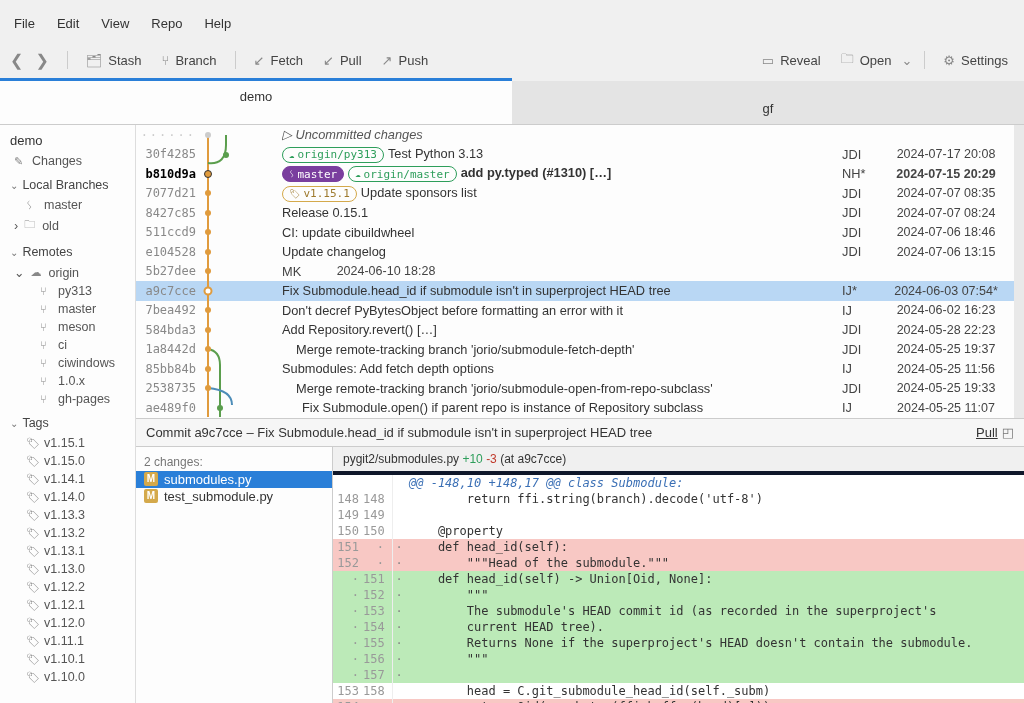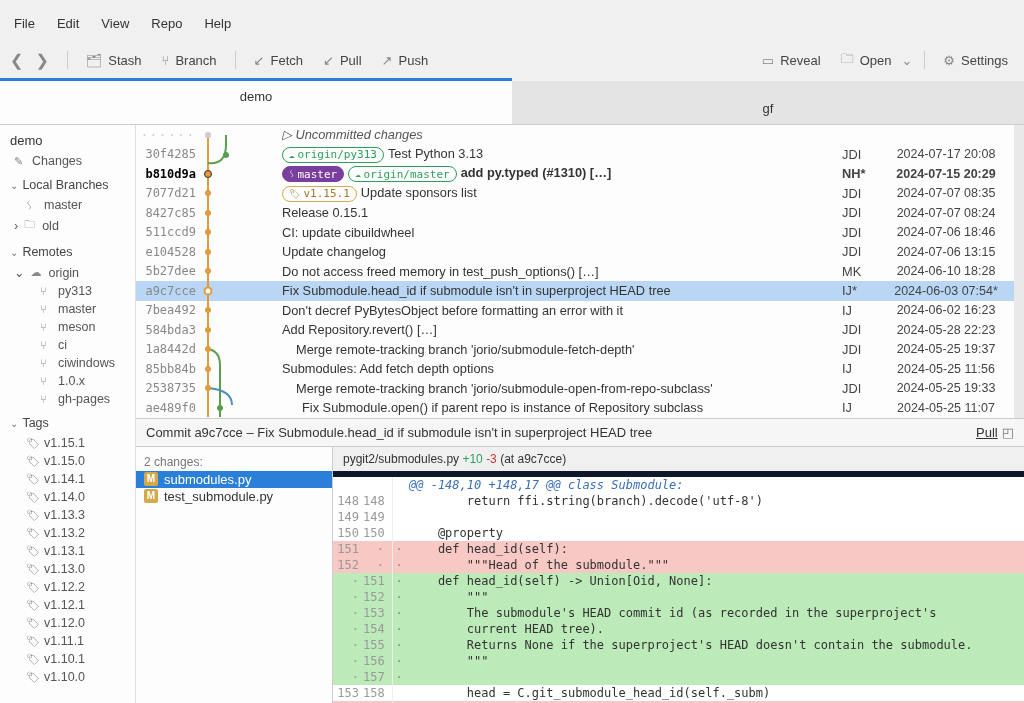--- a/index.html
+++ b/index.html
@@ -33,34 +33,34 @@
 .hash { width: 56px; font-family: Menlo, Consolas, monospace; font-size: 12px; color: #888; text-align: right; }
 .hash.bold { color: #000000; font-weight: bold; }
 .graph { width: 70px; position: relative; height: 100%; flex-shrink: 0; }
 .msg { flex: 1; overflow: hidden; text-overflow: ellipsis; }
 .msg .bold { font-weight: bold; }
 .tag-pill { display: inline-flex; align-items: center; gap: 3px; border: 1px solid; border-radius: 10px; padding: 0 6px; height: 16px; font-size: 11px; margin-right: 4px; font-family: Menlo, Consolas, monospace; }
 .pill-cloud { border-color: #2e9e5b; color: #2e9e5b; }
 .pill-master { background: #7a3e9e; border-color: #7a3e9e; color: #fff; }
 .pill-tag { border-color: #d4a94b; color: #9e7a2e; }
 .auth { width: 36px; color: #444; }
-.auth.bold { font-weight: bold; }
+.auth.bold { font-weight: normal; }
 .date { width: 120px; color: #444; text-align: center; font-size: 12.5px; }
 .date.bold { font-weight: bold; }
 .commit-header-row { display: flex; align-items: center; padding: 6px 10px; border-top: 1px solid #ccc; border-bottom: 1px solid #ccc; background: #f6f6f6; font-size: 13px; gap: 4px; }
 .commit-header-row .info { margin-left: auto; text-decoration: underline; cursor: pointer; color: #333; }
 .popout { color: #777; cursor: pointer; }
 .bottom { flex: 1; display: flex; overflow: hidden; }
 .file-list { width: 197px; border-right: 1px solid #ccc; background: #fdfdfd; padding-top: 6px; font-size: 13px; }
 .fl-head { color: #777; padding: 2px 8px; font-size: 12px; }
 .fl-item { padding: 1px 8px; display: flex; align-items: center; gap: 6px; cursor: pointer; }
 .fl-item.selected { background: #2a7fd8; color: #fff; }
 .fl-badge { display: inline-block; width: 14px; height: 14px; background: #d4a94b; color: #fff; font-size: 10px; font-weight: bold; text-align: center; line-height: 14px; border-radius: 2px; }
 .diff { flex: 1; display: flex; flex-direction: column; overflow: hidden; font-family: Menlo, Consolas, monospace; font-size: 12px; }
-.diff-head { background: #f0f0f0; padding: 5px 10px; border-bottom: 6px solid #0f172a; font-family: -apple-system, sans-serif; font-size: 12px; }
+.diff-head { background: #f0f0f0; padding: 5px 10px; border-bottom: 4px solid #0f172a; font-family: -apple-system, sans-serif; font-size: 12px; }
 .diff-head .plus { color: #2e9e5b; }
 .diff-head .minus { color: #c0392b; }
 .diff-body { flex: 1; overflow: hidden; background: #fff; white-space: pre; }
 .dl { display: flex; height: 16px; line-height: 16px; }
 .ln { width: 30px; text-align: right; color: #999; padding-right: 4px; flex-shrink: 0; }
 .ln2 { width: 30px; text-align: right; color: #999; padding-right: 8px; border-right: 1px solid #eee; flex-shrink: 0; }
 .mk { width: 12px; text-align: center; color: #888; flex-shrink: 0; }
 .code { flex: 1; padding-left: 4px; }
 .dl.hunk .code, .dl.hunk .mk { color: #3a6fb5; font-style: italic; }
 .dl.del { background: #f8c8c4; }
@@ -306,21 +306,20 @@
           <div class="commit-row">
             <span class="hash">e104528</span>
             <span class="graph"></span>
             <span class="msg" style=""><span>Update changelog</span></span>
             <span class="auth">JDI</span>
             <span class="date">2024-07-06 13:15</span>
           </div>
           <div class="commit-row">
             <span class="hash">5b27dee</span>
             <span class="graph"></span>
-            <span class="msg" style=""><span>Do not access freed memory in test_push_options() […]</span></span>
             <span class="auth">MK</span>
             <span class="date">2024-06-10 18:28</span>
           </div>
           <div class="commit-row selected">
             <span class="hash">a9c7cce</span>
             <span class="graph"></span>
             <span class="msg" style=""><span>Fix Submodule.head_id if submodule isn't in superproject HEAD tree</span></span>
             <span class="auth">IJ*</span>
             <span class="date">2024-06-03 07:54*</span>
           </div>

